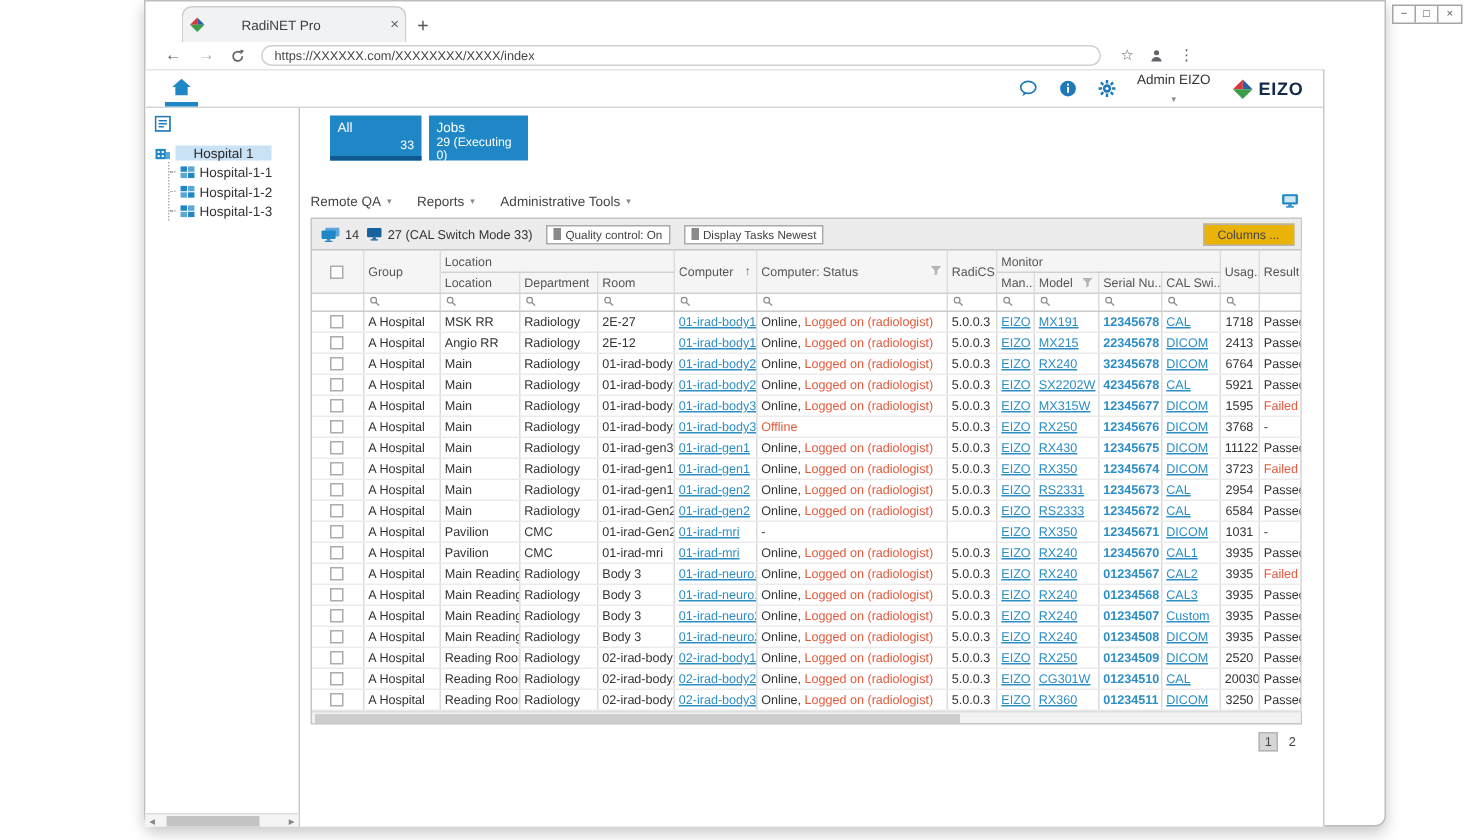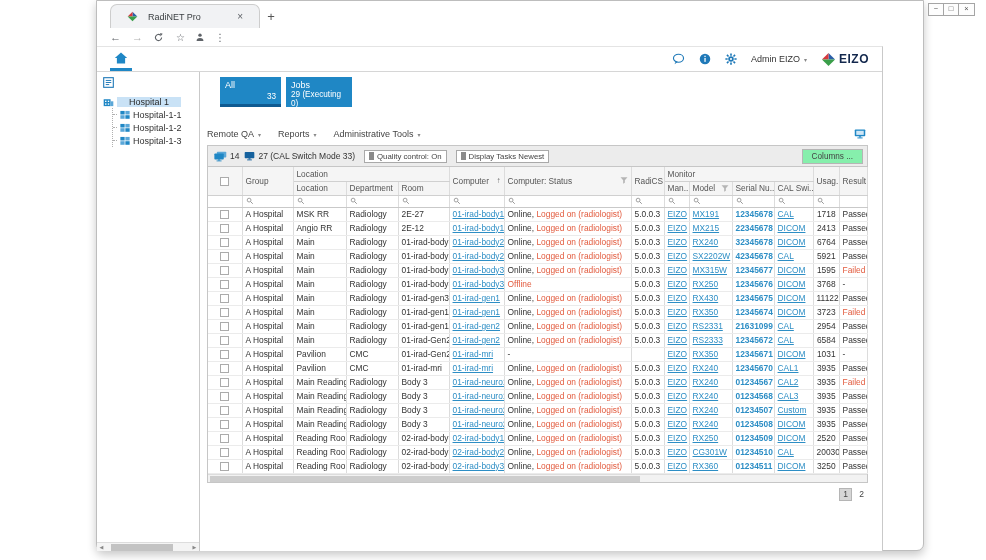--- a/index.html
+++ b/index.html
@@ -6,23 +6,23 @@
   body{width:986px;height:560px;background:#fff;overflow:hidden;position:relative;
        font-family:"Liberation Sans", sans-serif; -webkit-font-smoothing:antialiased;}
   *{box-sizing:border-box;}
 
   .window{position:absolute;left:96px;top:0;width:828px;height:551px;background:#fff;
           border:1px solid #bdbdbd;border-radius:0 0 7px 7px;
           box-shadow:0 4px 10px rgba(0,0,0,.22);}
 
   
   .tabstrip{height:27px;display:flex;align-items:flex-end;position:relative;}
-  .tab{height:24px;width:150px;margin-left:13px;border:1px solid #cdcdcd;border-bottom:none;
+  .tab{height:24px;width:150px;margin-left:24px;border:1px solid #cdcdcd;border-bottom:none;
        border-radius:7px 7px 0 0;background:#f1f2f4;display:flex;align-items:center;
-       padding:0 16px;gap:10px;font-size:9px;color:#3c4043;}
+       padding:0 4px;gap:24px;font-size:9px;color:#3c4043;}
   .tab-title{flex:1;overflow:hidden;white-space:nowrap;}
   .tab-close{color:#5f6368;font-size:10px;line-height:1;cursor:default;}
   .newtab{width:22px;text-align:center;color:#555;font-size:13px;padding-bottom:4px;}
   .win-controls{position:absolute;top:2px;right:-52px;display:flex;border:1px solid #a5a5a5;background:#fdfdfd;}
   .win-controls span{width:15px;height:11px;font-size:7.5px;line-height:10px;text-align:center;
        color:#555;border-right:1px solid #a5a5a5;}
   .win-controls span:last-child{border-right:none;}
 
   .addressbar{height:18px;display:flex;align-items:center;padding:0 14px 0 13px;gap:11px;}
   .nav-ic{font-size:11px;color:#5f6368;line-height:1;}
@@ -35,21 +35,21 @@
   .dots{font-size:10px;color:#5f6368;}
 
   
   .app{width:786px;height:505px;border-right:1px solid #c9c9c9;background:#fff;
        display:flex;flex-direction:column;border-top:1px solid #e4e4e4;}
   .appheader{height:25px;border-bottom:1px solid #d6d6d6;display:flex;align-items:center;
        padding:0 13px;position:relative;}
   .homebtn{width:22px;height:24px;display:flex;align-items:center;justify-content:center;
        border-bottom:3px solid #1f87c5;}
   .hdr-right{margin-left:auto;display:flex;align-items:center;gap:14px;}
-  .user-menu{font-size:9px;color:#333;display:flex;align-items:center;gap:4px;}
+  .user-menu{font-size:9px;color:#333;display:flex;align-items:center;gap:4px;flex-direction:column;}
   .chev{font-size:6px;color:#888;}
   .eizo{display:flex;align-items:center;gap:3px;}
   .eizo b{font-size:12px;color:#13284d;letter-spacing:.5px;}
 
   .appbody{flex:1;display:flex;min-height:0;}
   .sidebar{width:103px;border-right:1px solid #c9c9c9;position:relative;padding:5px 0 0 6px;font-size:9px;}
   .tree-root{display:flex;align-items:center;gap:3px;margin-top:9px;color:#2a2a2a;}
   .tree-root .lbl{background:#c9e2f6;padding:0 12px;}
   .tree-kids{margin-left:9px;border-left:1px dotted #b0b0b0;padding-left:0;margin-top:1px;}
   .tree-kid{display:flex;align-items:center;gap:3px;height:13px;color:#333;}
@@ -76,21 +76,21 @@
   .menu-item{display:flex;align-items:center;gap:4px;}
   .menus .right-ic{margin-left:auto;}
 
   .grid-wrap{margin-top:6px;width:661px;border:1px solid #c6c6c6;background:#fff;}
   .gtoolbar{height:21px;background:#ececec;border-bottom:1px solid #c6c6c6;display:flex;
        align-items:center;padding:0 4px 0 6px;gap:5px;font-size:8.5px;color:#333;}
   .cnt{display:flex;align-items:center;gap:3px;}
   .badge{display:flex;align-items:center;gap:3px;border:1px solid #a9a9a9;background:#fff;
        height:13px;padding:0 4px;font-size:7.8px;color:#444;margin-left:4px;}
   .badge .sq{width:5px;height:8px;background:#8a8a8a;}
-  .colbtn{margin-left:auto;border:1px solid #b5b5b5;background:#86efac;font-size:8.2px;color:#444;
+  .colbtn{margin-left:auto;border:1px solid #b5b5b5;background:#eab308;font-size:8.2px;color:#444;
        padding:2px 9px;font-family:inherit;}
 
   table{border-collapse:collapse;table-layout:fixed;width:659px;font-size:8.4px;color:#333;}
   th,td{overflow:hidden;white-space:nowrap;padding:0 3px;border-right:1px solid #dcdcdc;}
   thead th{background:#f5f5f5;font-weight:normal;color:#555;text-align:left;height:14px;
        border-bottom:1px solid #d0d0d0;font-size:8.3px;}
   tr.hf td{background:#fff;height:12px;border-bottom:1px solid #c9c9c9;}
   tbody td{height:14px;border-bottom:1px solid #ebebeb;}
   .thflex{display:flex;align-items:center;gap:3px;}
   .thflex .grow{flex:1;overflow:hidden;}
@@ -137,20 +137,23 @@
 
   <div class="addressbar">
     <span class="nav-ic">←</span>
     <span class="nav-ic dim">→</span>
     <span>
       <svg width="9" height="9" viewBox="0 0 16 16">
           <path d="M13.5 8a5.5 5.5 0 1 1-2-4.2" fill="none" stroke="#5f6368" stroke-width="2"></path>
           <polygon points="11,0 15.5,1.5 11.5,6" fill="#5f6368"></polygon>
         </svg>
     </span>
+    <div class="urlbox">
+      <span>https://XXXXXX.com/XXXXXXXX/XXXX/index</span>
+    </div>
     <div class="bar-right">
       <span class="star">☆</span>
       <span>
         <svg width="10" height="10" viewBox="0 0 16 16">
             <circle cx="8" cy="5" r="2.7" fill="#5f6368"></circle>
             <path d="M2.5 14.5a5.5 4.8 0 0 1 11 0z" fill="#5f6368"></path>
           </svg>
       </span>
       <span class="dots">⋮</span>
     </div>
@@ -609,21 +612,21 @@
                   <td class="c-check"><span class="cb"></span></td>
                   <td>A Hospital</td>
                   <td>Main</td>
                   <td>Radiology</td>
                   <td>01-irad-gen1</td>
                   <td><a class="lk">01-irad-gen2</a></td>
                   <td><span>Online, </span><span class="red">Logged on (radiologist)</span></td>
                   <td>5.0.0.3</td>
                   <td><a class="lk">EIZO</a></td>
                   <td><a class="lk">RS2331</a></td>
-                  <td><span class="ser">21631099</span></td>
+                  <td><span class="ser">12345673</span></td>
                   <td><a class="lk">CAL</a></td>
                   <td class="num">2954</td>
                   <td><span>Passed</span></td>
                 </tr>
                 <tr>
                   <td class="c-check"><span class="cb"></span></td>
                   <td>A Hospital</td>
                   <td>Main</td>
                   <td>Radiology</td>
                   <td>01-irad-Gen2</td>

